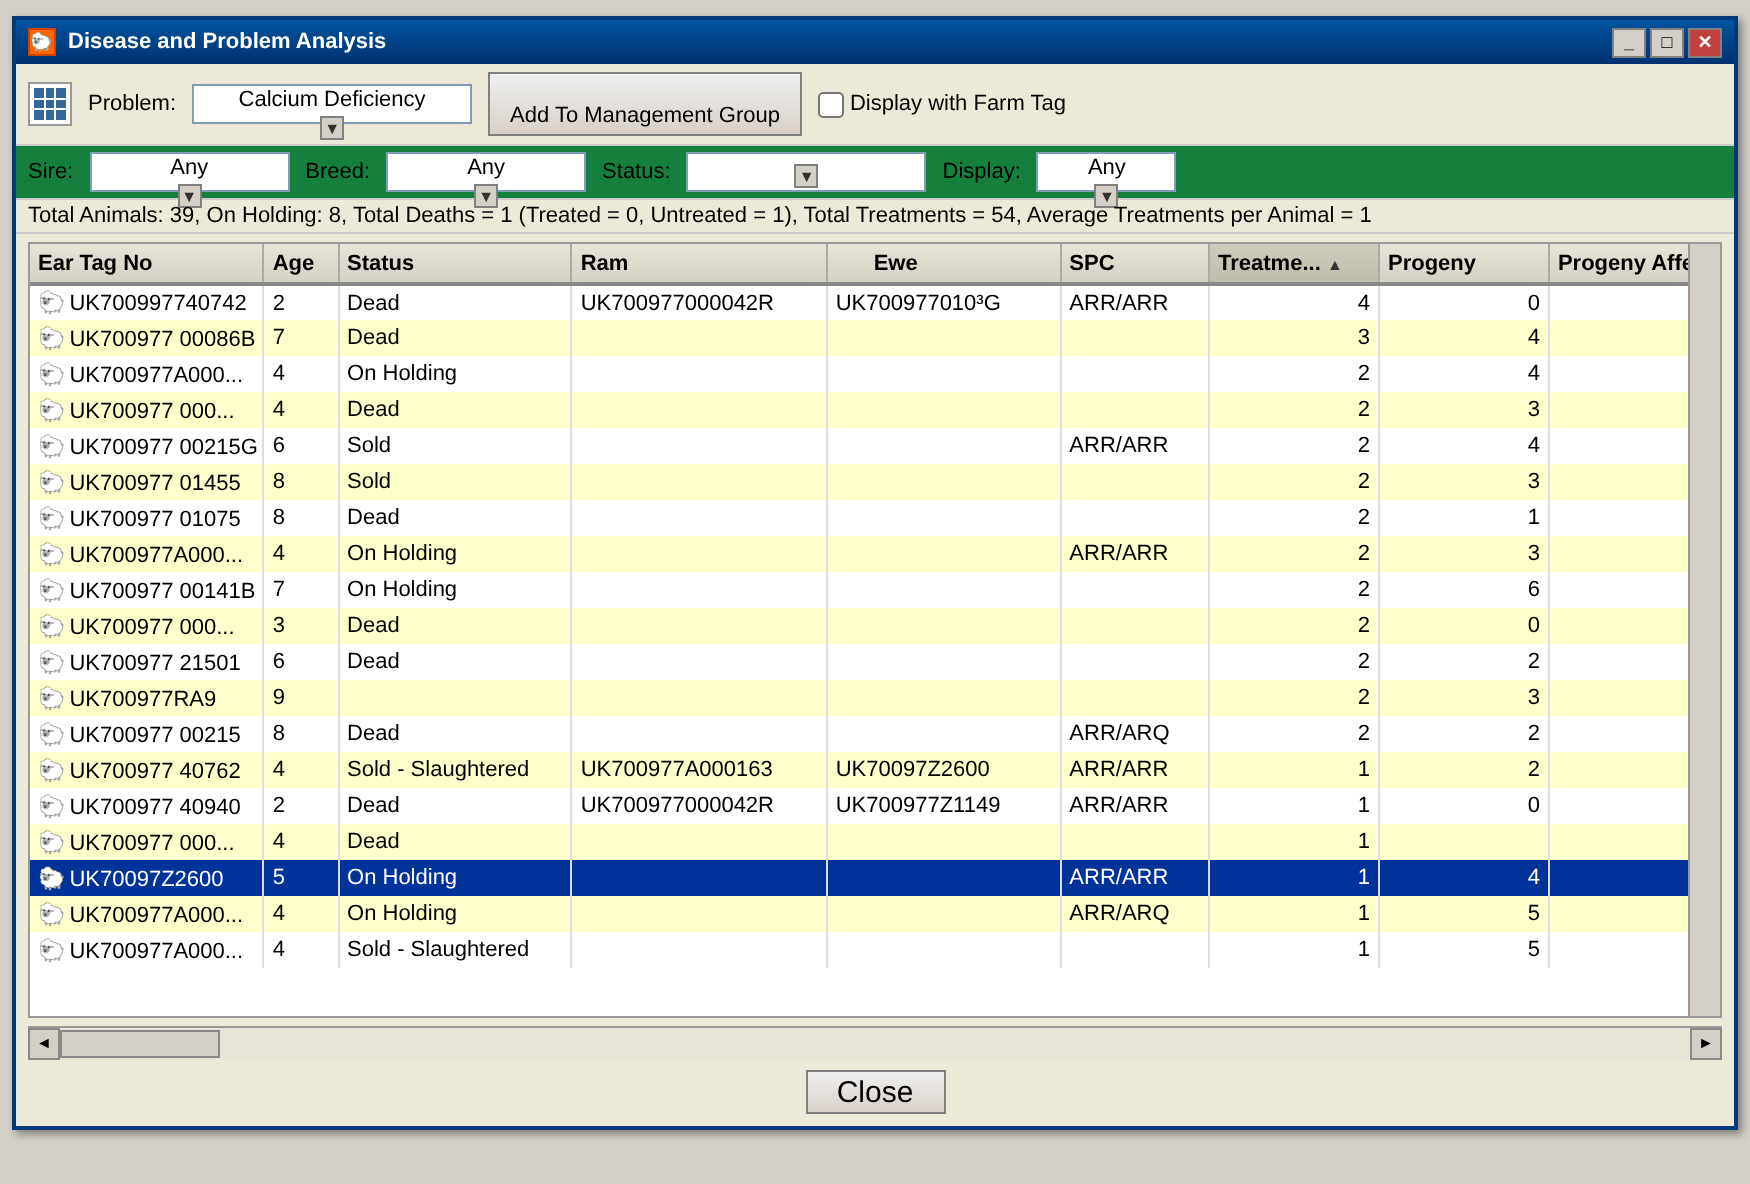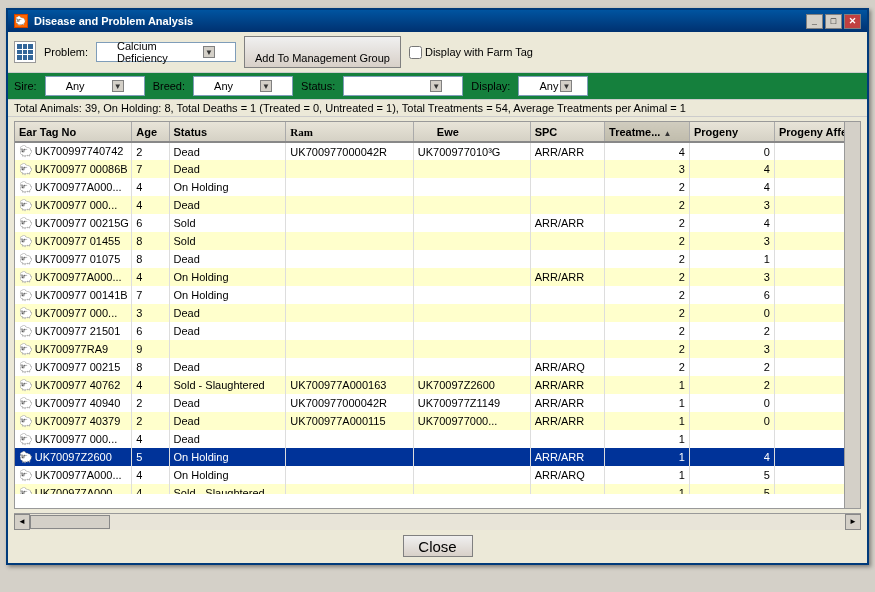--- a/index.html
+++ b/index.html
@@ -101,20 +101,21 @@
 
     .dropdown {
       height: 20px;
       border: 1px solid #7f9db9;
       background: white;
       padding: 1px 20px;
       display: flex;
       align-items: center;
       gap: 2px;
       cursor: pointer;
+      flex-direction: column;
     }
 
     .dropdown-arrow {
       width: 12px;
       height: 12px;
       background: #d4d0c8;
       border: 1px solid #808080;
       display: flex;
       align-items: center;
       justify-content: center;
@@ -292,21 +293,21 @@
       width: 70px;
       background: linear-gradient(to bottom, #f0f0f0, #d8d0c8);
       border: 1px solid #808080;
       cursor: pointer;
       font-size: 15px;
     }
 
     .col-eartag { width: 110px; }
     .col-age { width: 35px; }
     .col-status { width: 110px; }
-    .col-ram { width: 120px; font-family: Liberation Serif, serif; }
+    .col-ram { width: 120px; }
     .col-ewe { width: 110px; padding-left: 23px; }
     .col-spc { width: 70px; }
     .col-treatment { width: 80px; }
     .col-progeny { width: 80px; }
     .col-progaffect { width: 80px; }
   </style>
 </head>
 <body>
 
 <div class="window">
@@ -550,31 +551,20 @@
               <td>2</td>
               <td>Dead</td>
               <td>UK700977000042R</td>
               <td>UK700977Z1149</td>
               <td>ARR/ARR</td>
               <td style="text-align: right;">1</td>
               <td style="text-align: right;">0</td>
               <td></td>
             </tr>
             <tr>
-              <td><span style="color:#cc6600;margin-right:2px;">🐑</span>UK700977 40379</td>
-              <td>2</td>
-              <td>Dead</td>
-              <td>UK700977A000115</td>
-              <td>UK700977000...</td>
-              <td>ARR/ARR</td>
-              <td style="text-align: right;">1</td>
-              <td style="text-align: right;">0</td>
-              <td></td>
-            </tr>
-            <tr>
               <td><span style="color:#cc6600;margin-right:2px;">🐑</span>UK700977 000...</td>
               <td>4</td>
               <td>Dead</td>
               <td></td>
               <td></td>
               <td></td>
               <td style="text-align: right;">1</td>
               <td style="text-align: right;"></td>
               <td></td>
             </tr>

